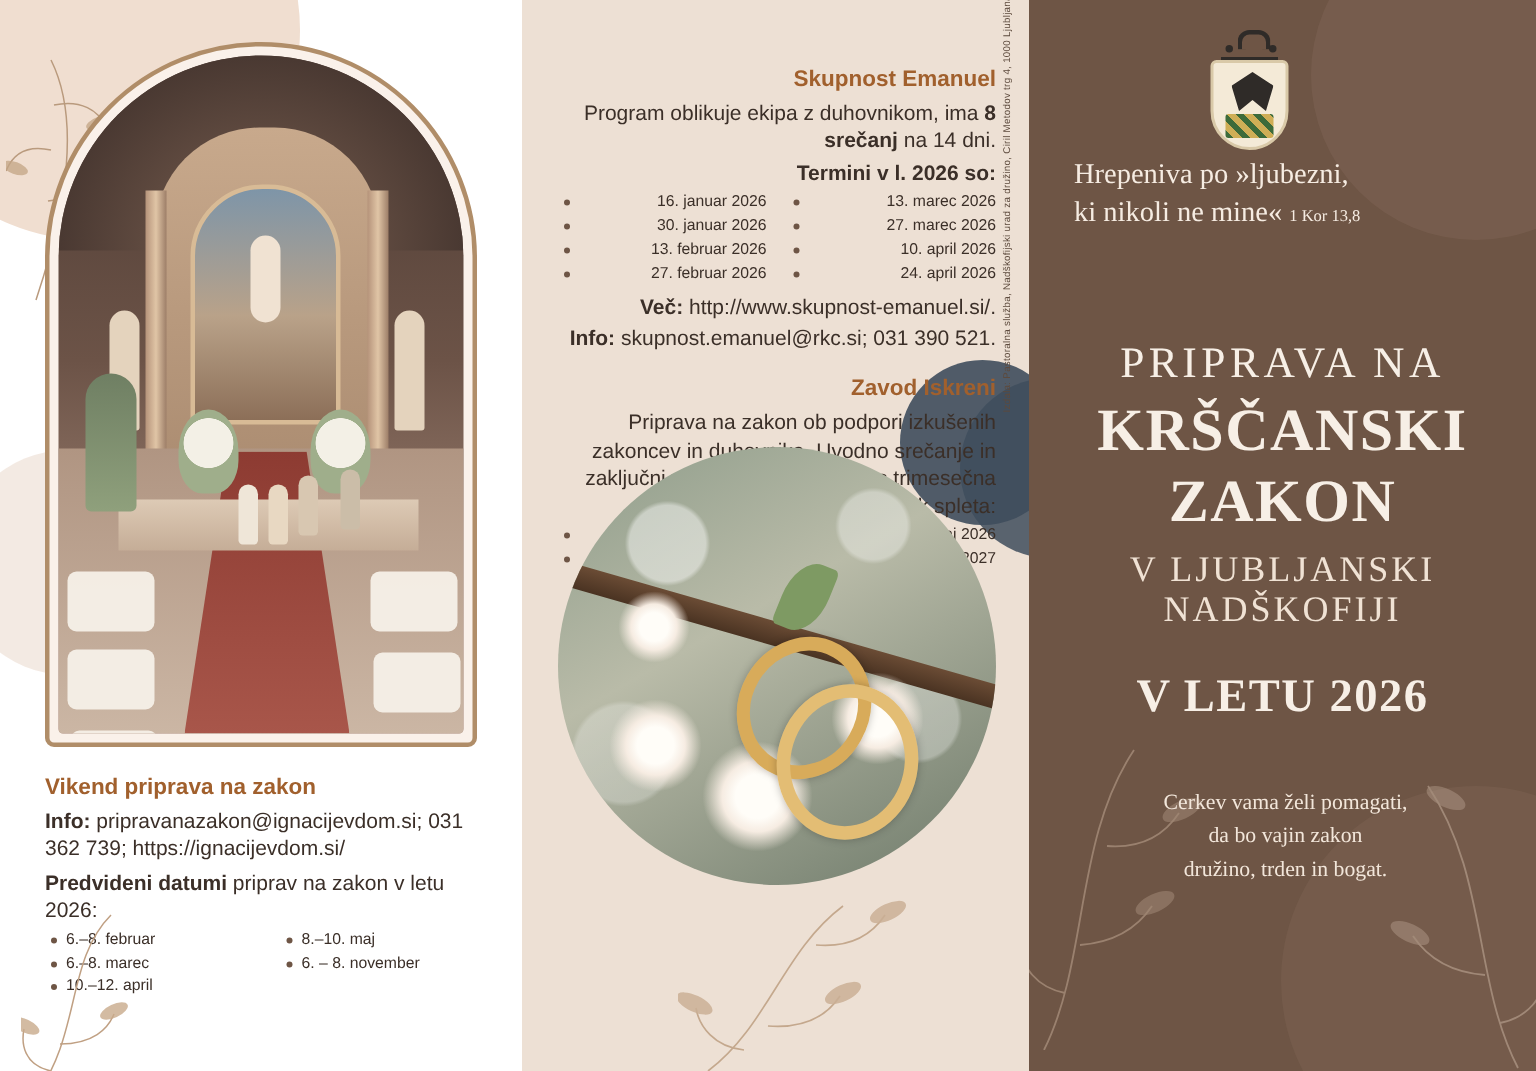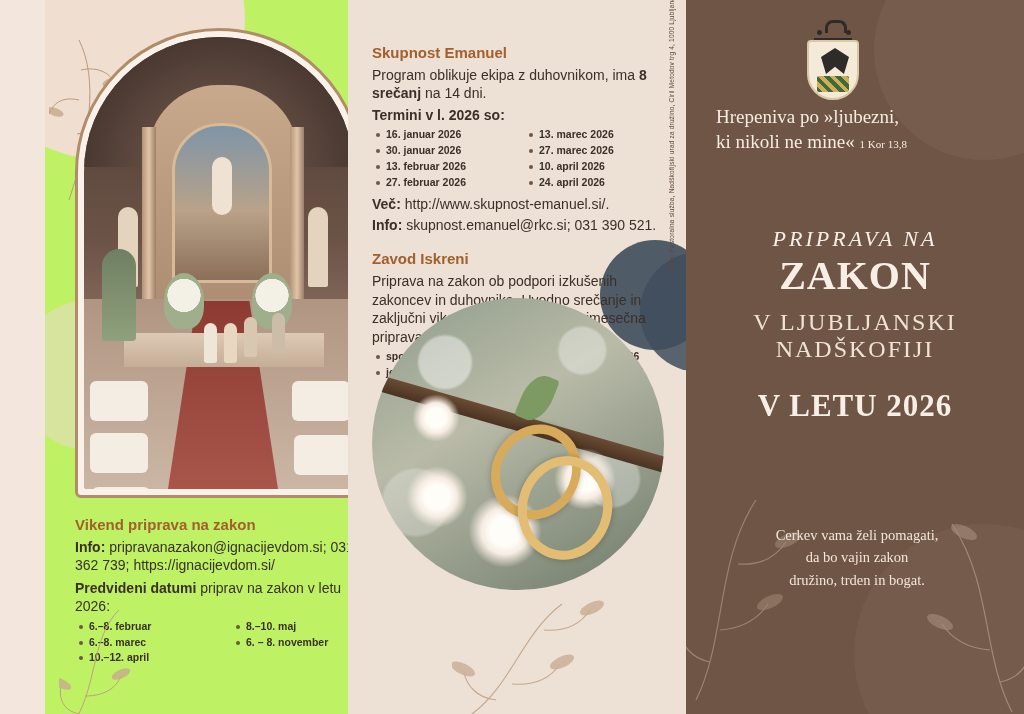--- a/index.html
+++ b/index.html
@@ -21,21 +21,21 @@
     background: #f3e7dd;
   }
 
   
   .panel {
     position: absolute;
     top: 0;
     height: 714px;
     overflow: hidden;
   }
-  #panel-left   { left: 0;   width: 348px; background: #bef264; margin-left: 45px; }
+  #panel-left   { left: 0;   width: 348px; background: #ffffff; }
   #panel-middle { left: 348px; width: 338px; background: #ede0d4; }
   #panel-right  { left: 686px; width: 338px; background: #6e5545; }
 
   
   .blob {
     position: absolute;
     border-radius: 50%;
     pointer-events: none;
   }
   #blob-top-left  { left: -80px; top: -120px; width: 280px; height: 280px; background: #f0ded0; }
@@ -120,21 +120,20 @@
     font-size: 14px;
     color: #3b2f28;
     line-height: 1.32;
     margin: 0;
   }
   .body-text b { font-weight: bold; }
   ul.bullets {
     margin: 3px 0 0 0;
     padding-left: 14px;
     list-style: none;
-    font-weight: bold;
   }
   ul.bullets li {
     position: relative;
     font-size: 10.5px;
     color: #3b2f28;
     line-height: 1.5;
   }
   ul.bullets li::before {
     content: "";
     position: absolute;
@@ -157,20 +156,21 @@
     top: 516px;
     width: 300px;
   }
 
   
   #mid-content {
     position: absolute;
     left: 372px;
     top: 44px;
     width: 292px;
+    text-align: right;
   }
   #mid-block-2 { margin-top: 16px; }
 
   #ring-photo {
     position: absolute;
     left: 372px;
     top: 298px;
     width: 292px;
     height: 292px;
     border-radius: 50%;
@@ -303,21 +303,21 @@
 
   #title-block {
     position: absolute;
     left: 700px;
     top: 226px;
     width: 310px;
     text-align: center;
     color: #f7efe6;
     font-family: "Liberation Serif", serif;
   }
-  #t-line1 { font-size: 22px; letter-spacing: 3px; font-style: italic; }
+  #t-line1 { font-size: 29px; letter-spacing: 3px; }
   #t-line2 { font-size: 40px; font-weight: bold; letter-spacing: 1px; margin-top: 4px; }
   #t-line3 { font-size: 40px; font-weight: bold; letter-spacing: 1px; }
   #t-line4 { font-size: 24px; letter-spacing: 2px; margin-top: 10px; color: #f0e2d4; }
   #t-line5 { font-size: 24px; letter-spacing: 2px; color: #f0e2d4; }
   #t-line6 { font-size: 31px; font-weight: bold; margin-top: 25px; letter-spacing: 1px; }
 
   #closing {
     position: absolute;
     left: 716px;
     top: 524px;
@@ -537,20 +537,21 @@
   <div id="verse">
     <div>Hrepeniva po »ljubezni,</div>
     <div>
       <span>ki nikoli ne mine«</span>
       <span id="verse-ref">1 Kor 13,8</span>
     </div>
   </div>
 
   <div id="title-block">
     <div id="t-line1">PRIPRAVA NA</div>
+    <div id="t-line2">KRŠČANSKI</div>
     <div id="t-line3">ZAKON</div>
     <div id="t-line4">V LJUBLJANSKI</div>
     <div id="t-line5">NADŠKOFIJI</div>
     <div id="t-line6">V LETU 2026</div>
   </div>
 
   <div id="closing">
     <div>Cerkev vama želi pomagati,</div>
     <div>da bo vajin zakon</div>
     <div>družino, trden in bogat.</div>

